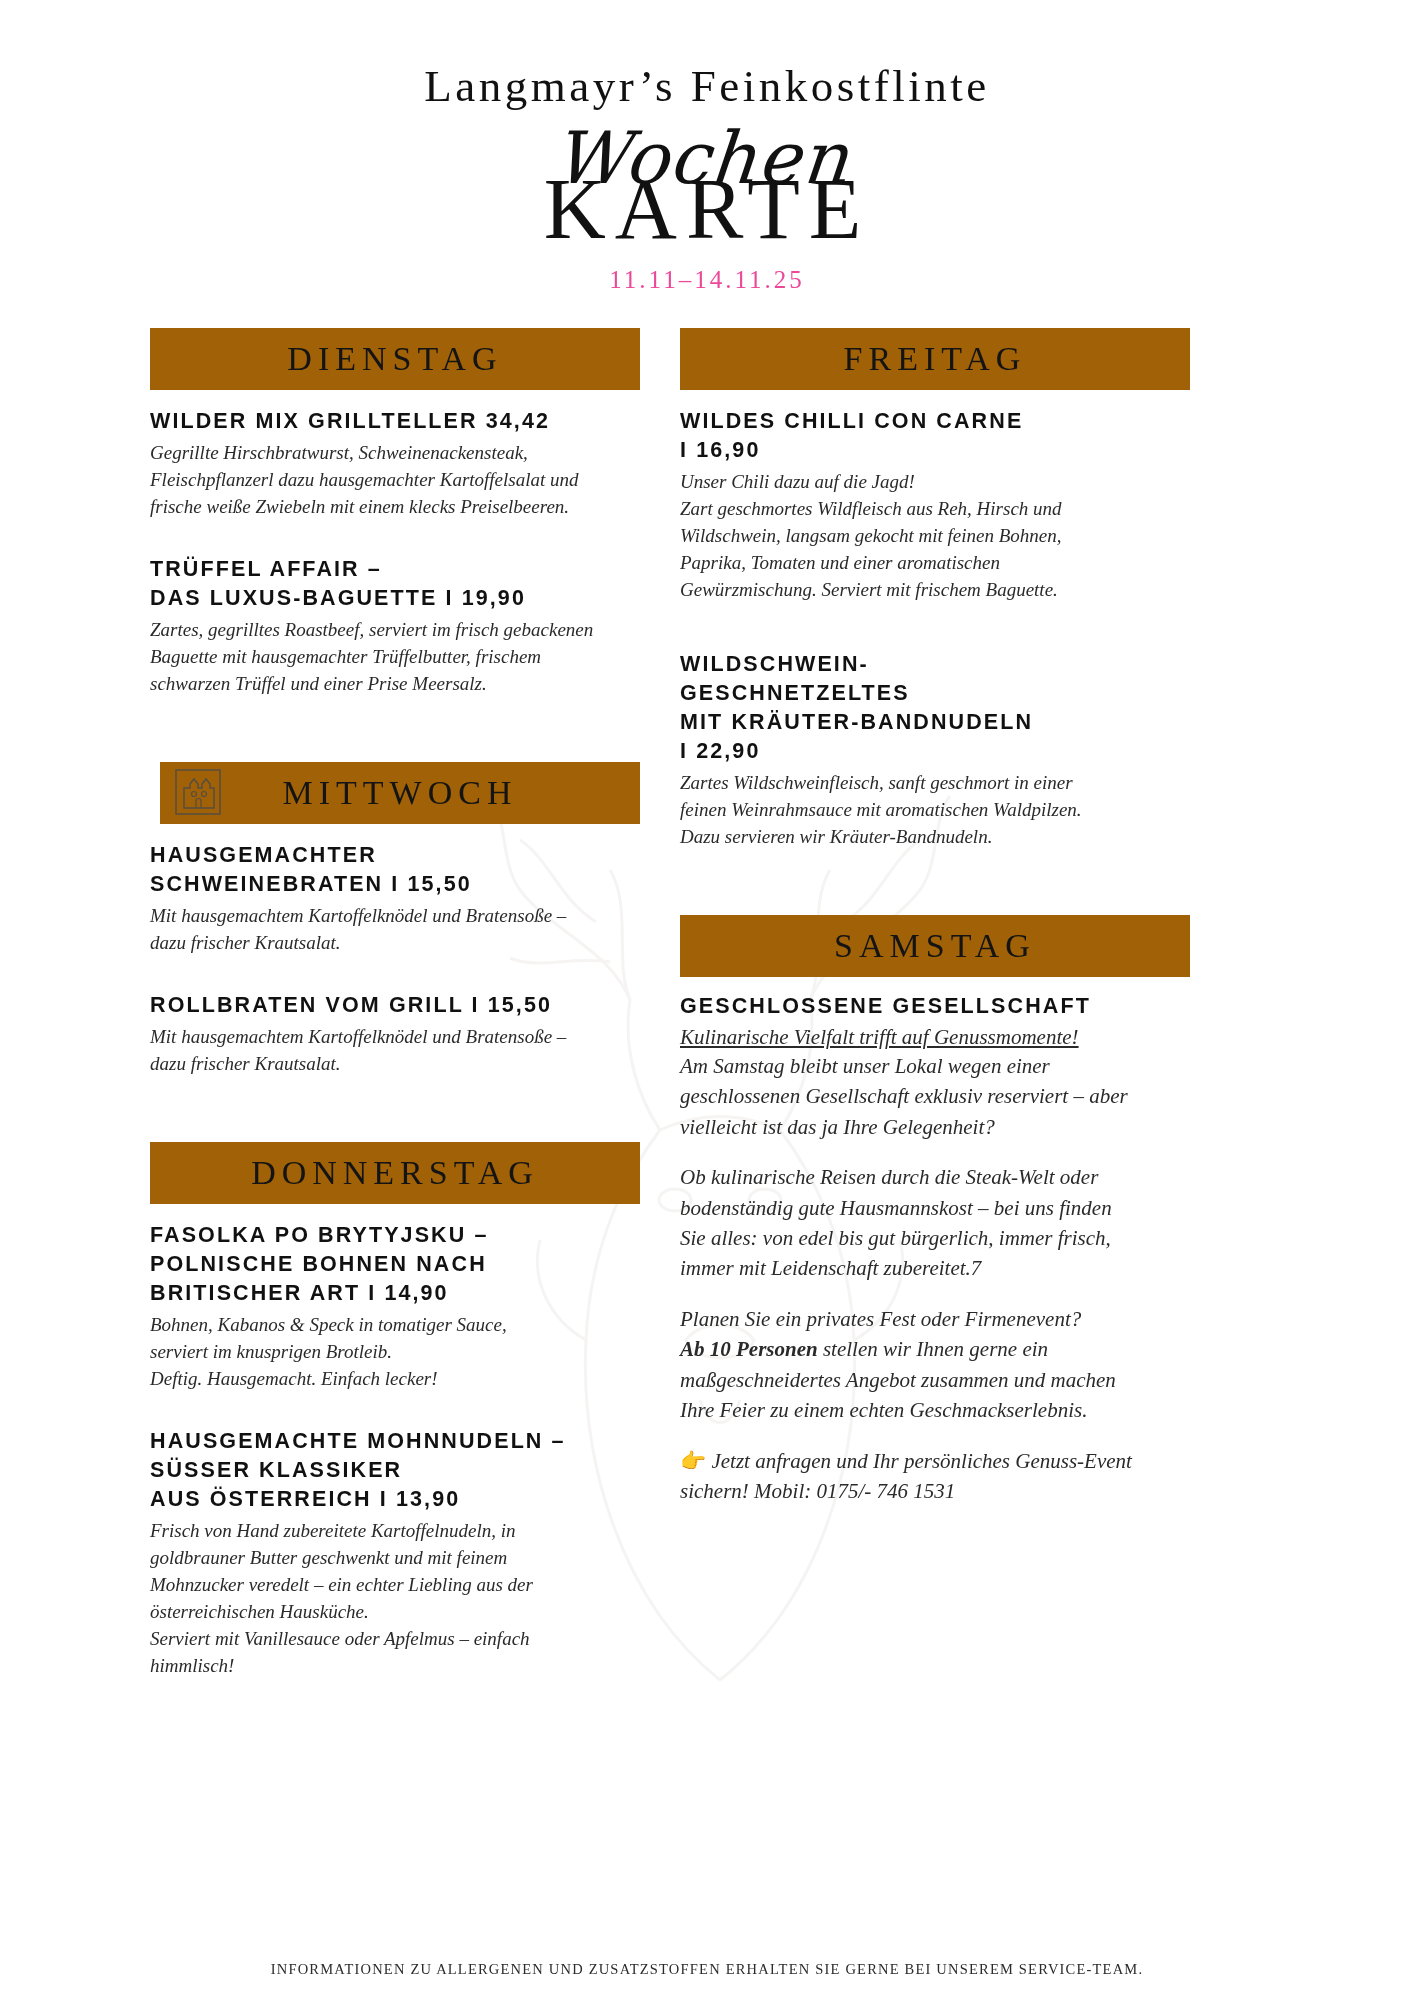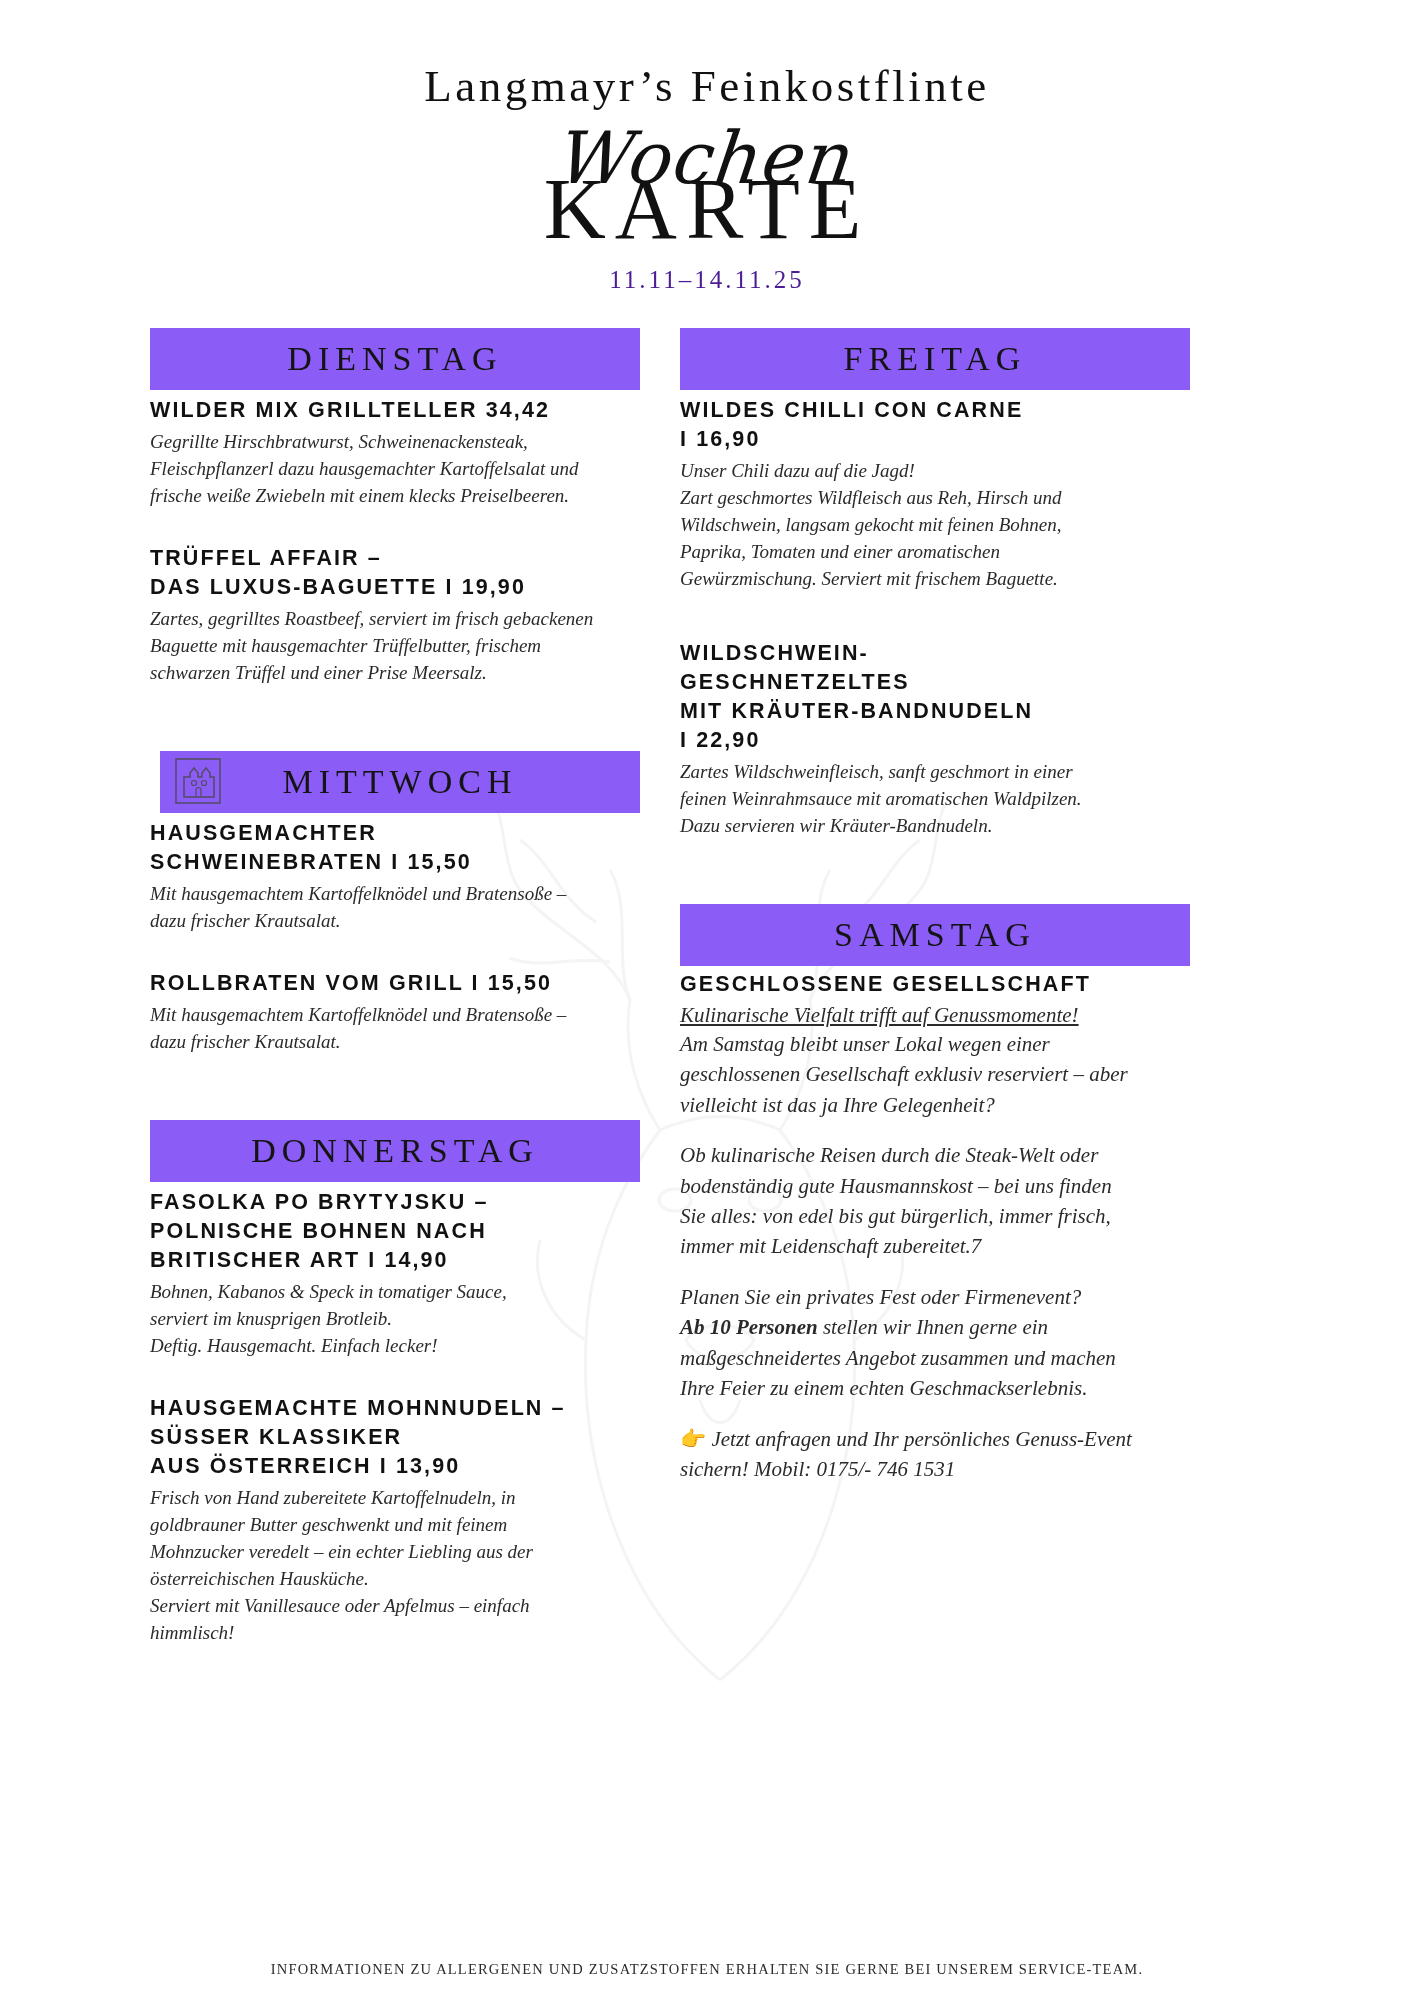--- a/index.html
+++ b/index.html
@@ -66,44 +66,44 @@
     font-weight: 400;
     color: #111;
     margin: 0;
     line-height: 1.0;
   }
   .daterange {
     text-align: center;
     font-family: "Liberation Serif", serif;
     font-size: 25px;
     letter-spacing: 3px;
-    color: #4c1d95;
+    color: #ec4899;
     margin: 14px 0 0 0;
   }
 
   
   .columns {
     display: flex;
     gap: 40px;
     margin-top: 34px;
   }
   .col {
     width: 490px;
   }
   .col-right { width: 510px; }
 
   
   .day-banner {
-    background: #8b5cf6;
+    background: #a16207;
     height: 62px;
     display: flex;
     align-items: center;
     justify-content: center;
     position: relative;
-    margin-bottom: 6px;
+    margin-bottom: 17px;
   }
   .day-banner.shift-left { margin-left: 10px; }
   .day-banner .day-title {
     font-family: "Liberation Serif", serif;
     font-size: 34px;
     letter-spacing: 6px;
     color: #141414;
   }
   .day-banner .crest {
     position: absolute;

